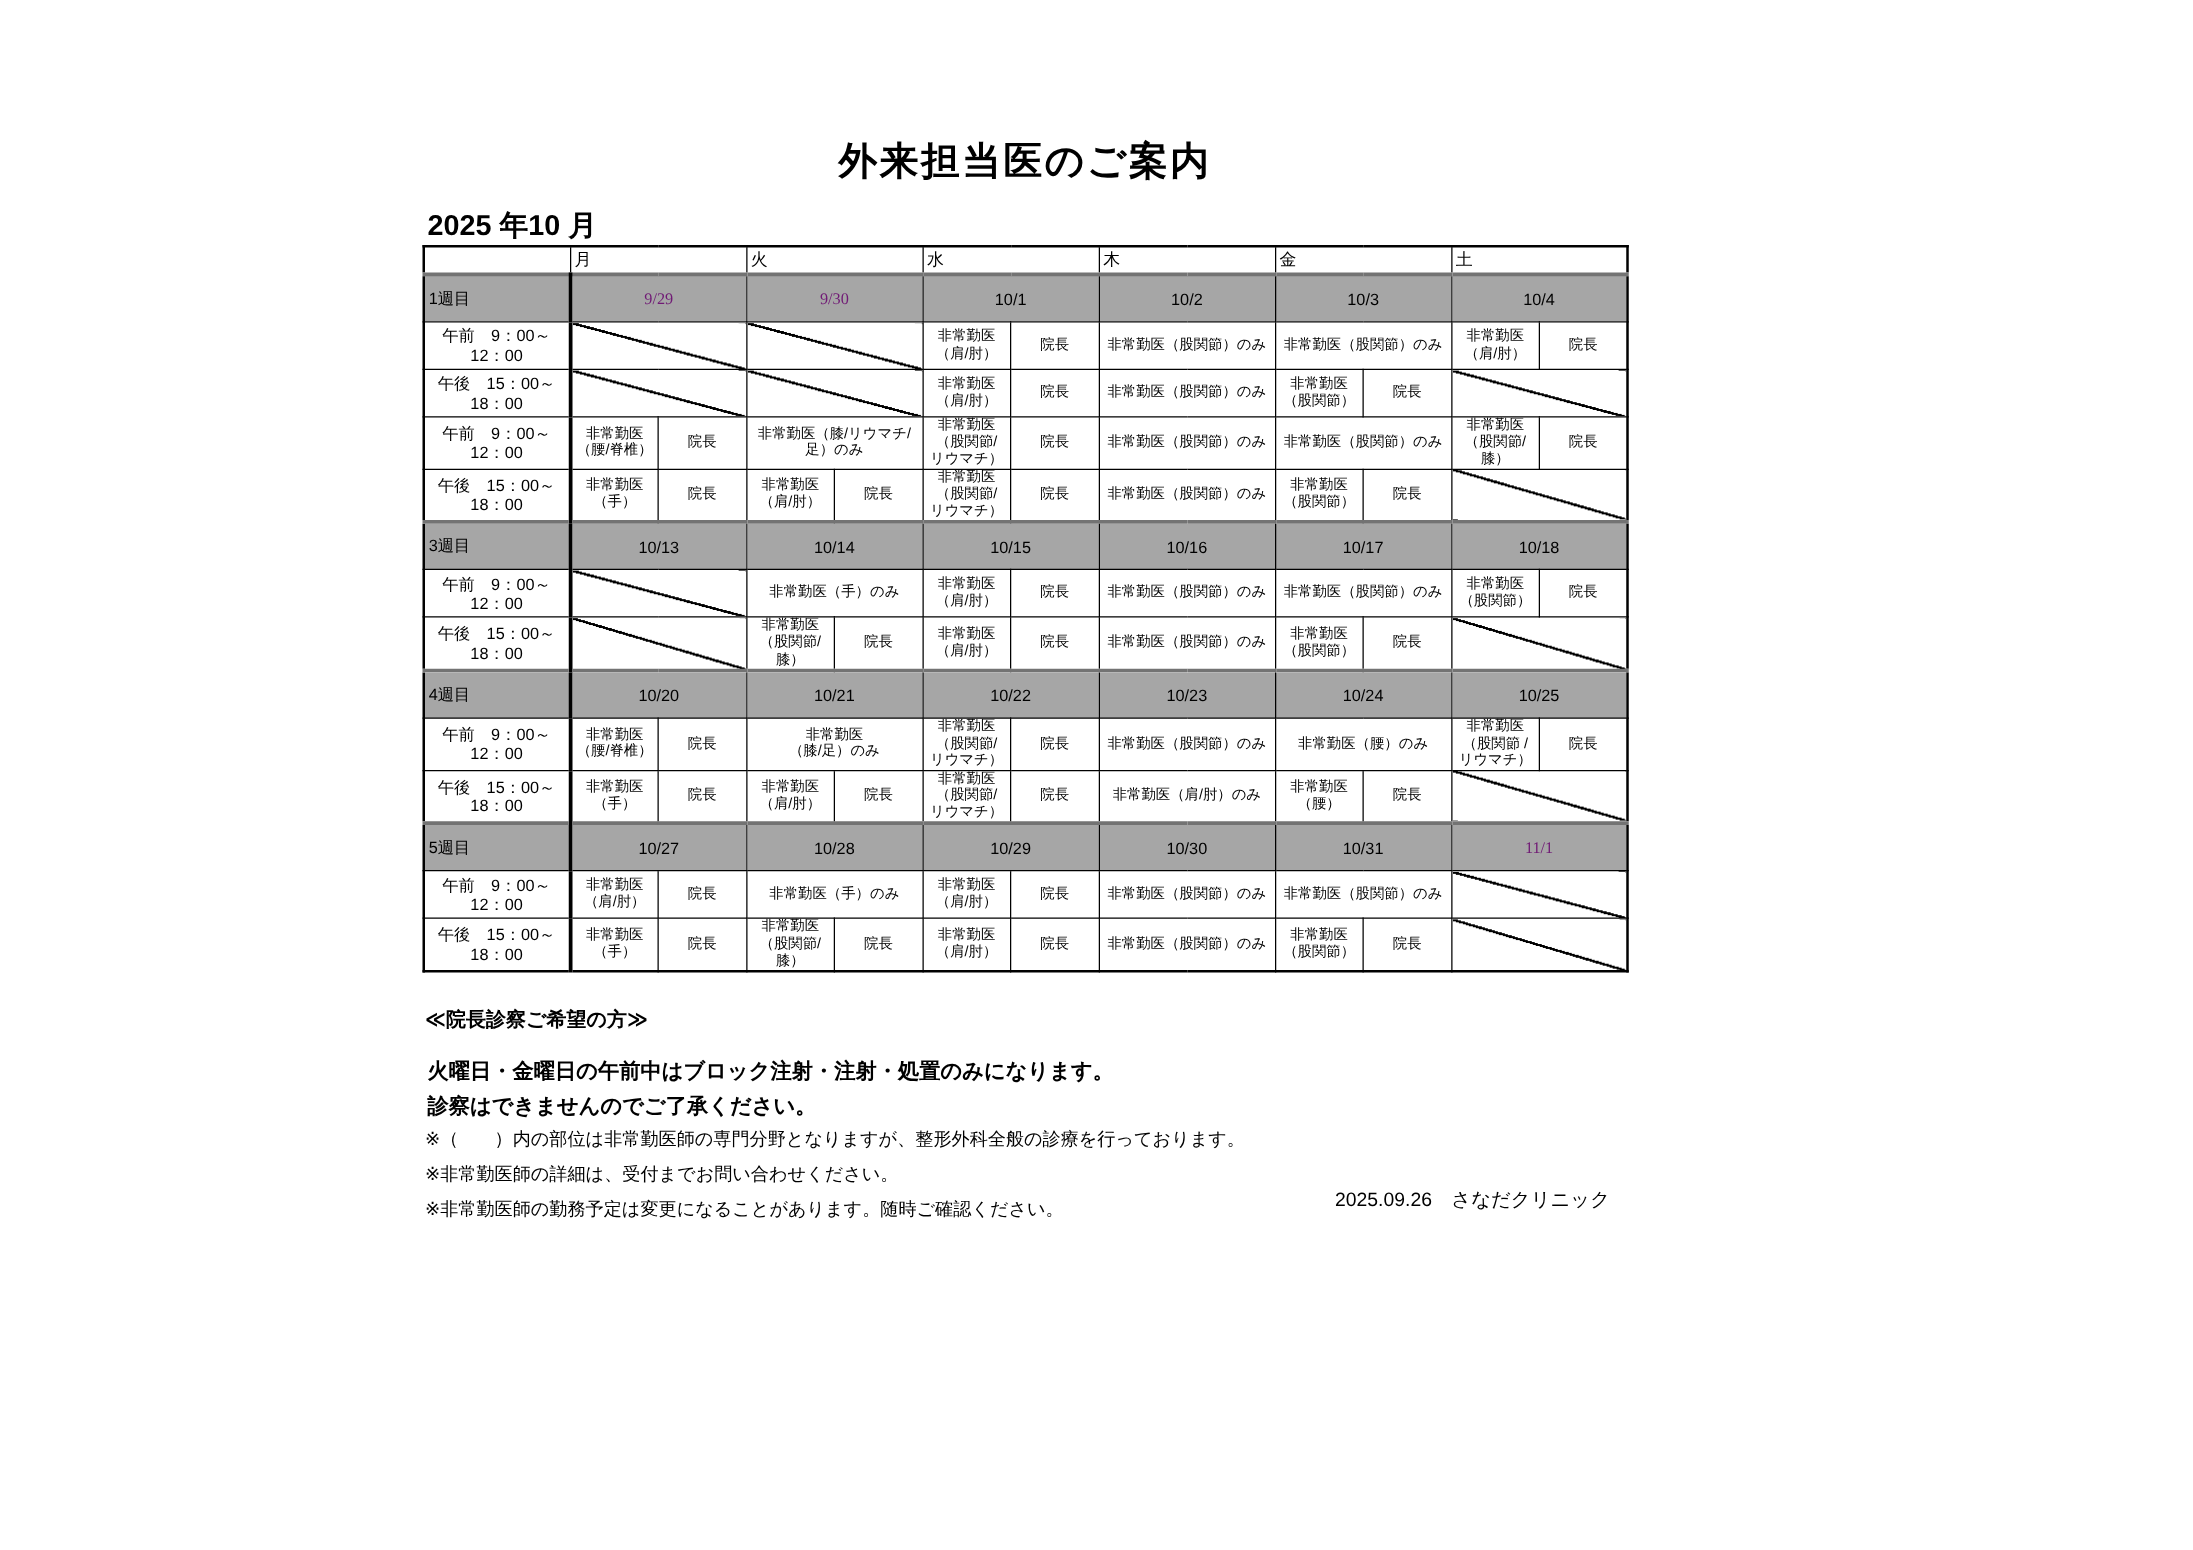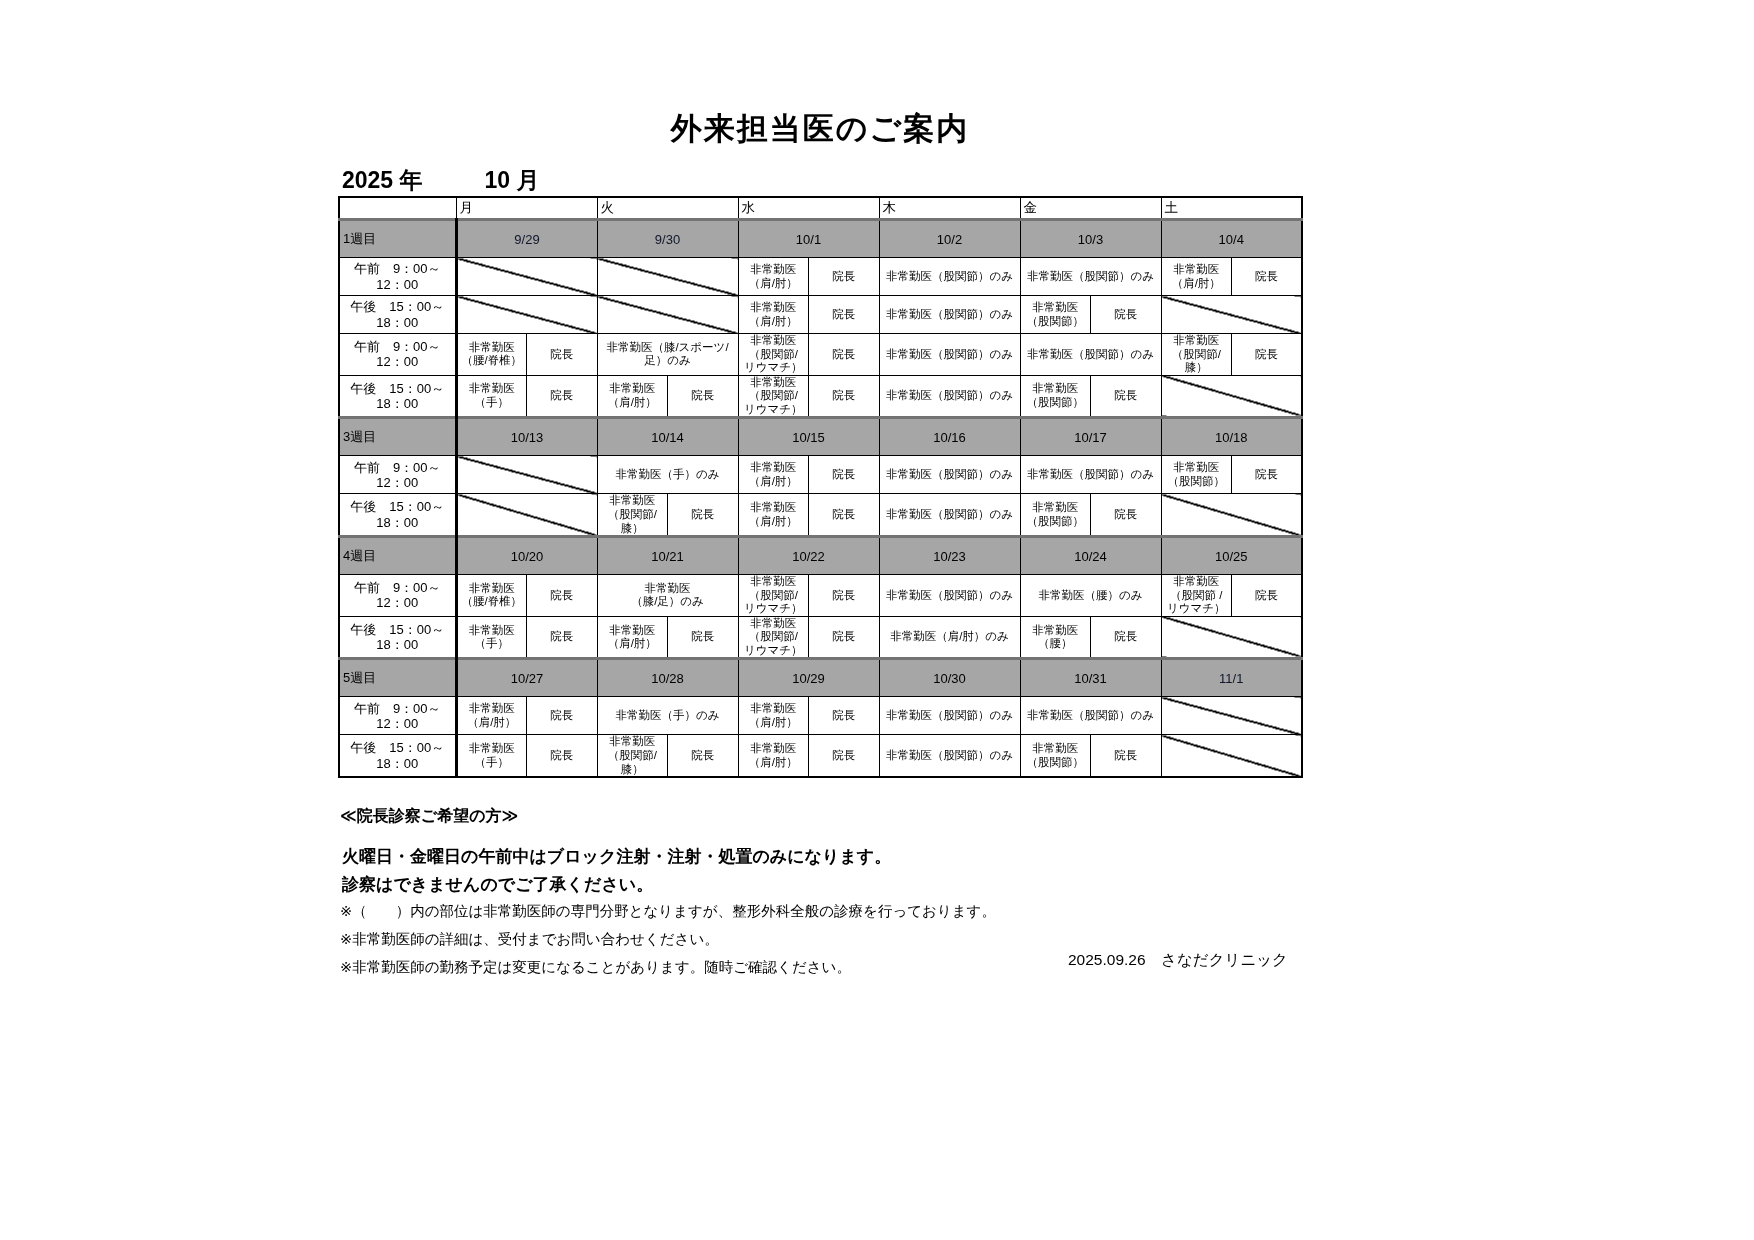--- a/index.html
+++ b/index.html
@@ -1,34 +1,34 @@
 <!DOCTYPE html>
 <html><head>
 <meta charset="utf-8">
 <style>
   html,body{margin:0;padding:0;background:#fff;}
   .sheet{position:relative;width:1622px;height:1240px;background:#ffffff;
          font-family:"Liberation Sans","DejaVu Sans",sans-serif;color:#000;overflow:hidden;}
   .title{position:absolute;top:108px;left:340px;width:960px;text-align:center;
          font-size:31px;font-weight:bold;letter-spacing:2px;}
   .year-month{position:absolute;top:165px;left:342px;font-size:23px;font-weight:bold;}
-  .year-month .month{margin-left:62px;}
+  .year-month .month{}
 
   table.sched{position:absolute;left:338px;top:196px;width:963px;border-collapse:collapse;
               table-layout:fixed;border:2px solid #000;}
   table.sched td,table.sched th{border:1px solid #000;padding:0 1px;text-align:center;
               vertical-align:middle;white-space:pre-line;overflow:hidden;}
   tr.dayrow th{height:20px;text-align:left;font-weight:normal;font-size:13.5px;
               padding-left:3px;background:#fff;border-bottom:2px solid #000;}
   tr.weekrow td{height:36px;background:#a6a6a6;font-size:13px;border-top:3px solid #737373;}
   tr.weekrow td.label-cell{text-align:left;padding-left:3px;}
   td.label-cell{border-right:3px solid #000 !important;font-size:13px;text-align:left;padding-left:3px;}
   tr.timerow td{height:37px;font-size:11.5px;line-height:1.18;}
   tr.timerow td.label-cell{font-size:13px;}
-  td.out-date{color:#0f172a;}
+  td.out-date{color:#701a75;font-family:Liberation Serif, serif;}
   td.diag{background:linear-gradient(to top right,
            #ffffff calc(50% - 1px),#000 calc(50% - 1px),#000 calc(50% + 1px),#ffffff calc(50% + 1px));}
 
   .notes-head{position:absolute;left:340px;top:806px;font-size:16px;font-weight:bold;}
   .note-l1{position:absolute;left:342px;top:845px;font-size:17px;font-weight:bold;}
   .note-l2{position:absolute;left:342px;top:873px;font-size:17px;font-weight:bold;}
   .note-s1{position:absolute;left:340px;top:902px;font-size:14.5px;}
   .note-s2{position:absolute;left:340px;top:930px;font-size:14.5px;}
   .note-s3{position:absolute;left:340px;top:958px;font-size:14.5px;}
   .stamp{position:absolute;left:1068px;top:950px;font-size:15.5px;}
@@ -105,21 +105,21 @@
           <td>非常勤医
 （股関節）</td>
           <td>院長</td>
           <td class="diag" colspan="2"></td>
         </tr>
         <tr class="timerow">
           <td class="label-cell">午前　9：00～12：00</td>
           <td>非常勤医
 （腰/脊椎）</td>
           <td>院長</td>
-          <td colspan="2">非常勤医（膝/スポーツ/
+          <td colspan="2">非常勤医（膝/リウマチ/
 足）のみ</td>
           <td>非常勤医
 （股関節/
 リウマチ）</td>
           <td>院長</td>
           <td colspan="2">非常勤医（股関節）のみ</td>
           <td colspan="2">非常勤医（股関節）のみ</td>
           <td>非常勤医
 （股関節/膝）</td>
           <td>院長</td>

